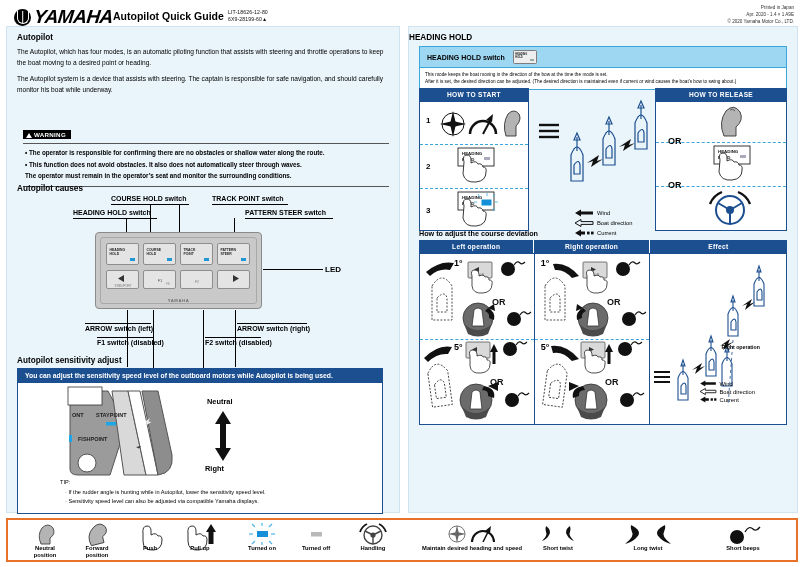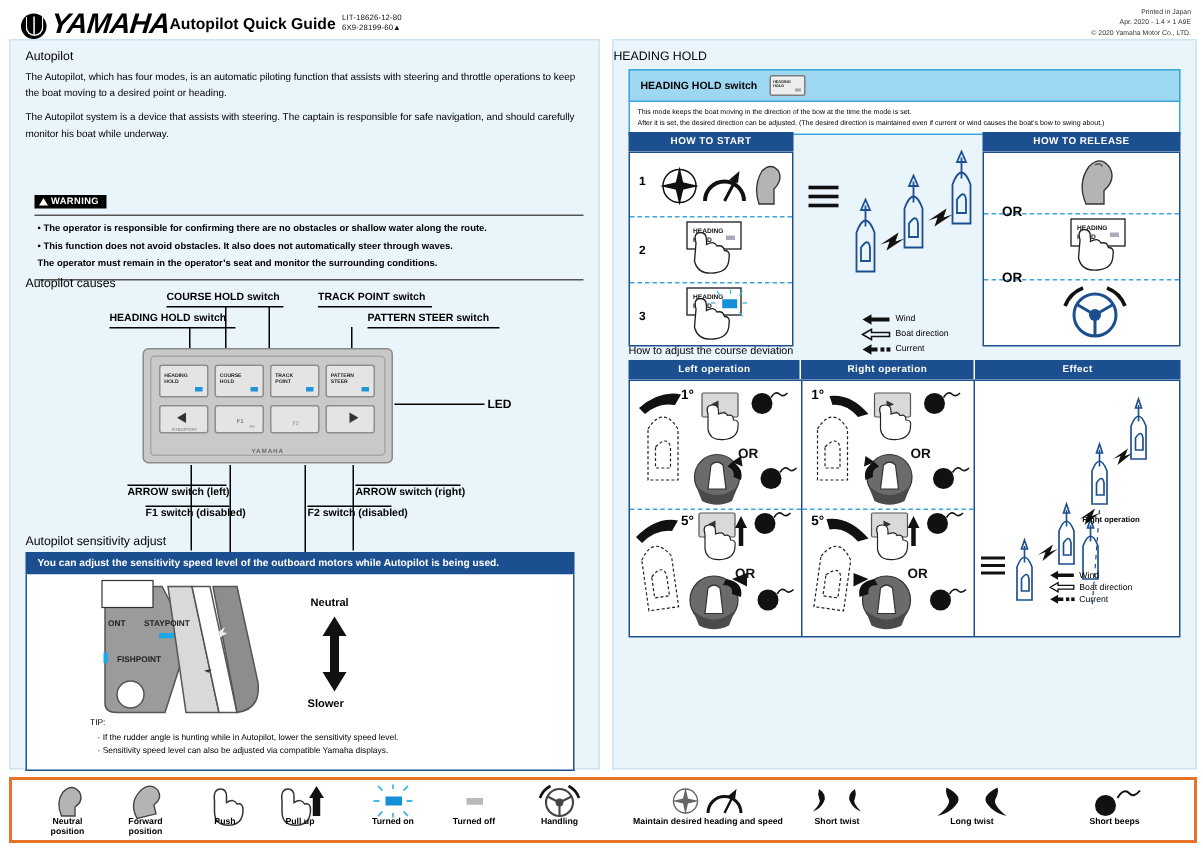--- a/index.html
+++ b/index.html
@@ -28,21 +28,21 @@
               font-family:"Liberation Sans", sans-serif; letter-spacing:0.1px;}
   .print-info { position:absolute; right:8px; top:5px; text-align:right; font-size:4.6px;
                 line-height:1.5; color:#333; }
 
   
   .col-left  { position:absolute; left:6px;   top:26px; width:394px; height:487px;
                background:#eaf4fb; border:1px solid #cfe3f1; }
   .col-right { position:absolute; left:408px; top:26px; width:390px; height:487px;
                background:#eaf4fb; border:1px solid #cfe3f1; }
 
-  .sec-title { font-size:8.2px; font-weight:normal; color:#000; }
+  .sec-title { font-size:8.2px; font-weight:bold; color:#000; }
 
   
   .para { font-size:6.6px; line-height:1.62; color:#000; }
 
   
   .warn-badge { display:inline-block; background:#000; color:#fff; font-size:6.2px; font-weight:bold;
                 padding:1px 5px 1px 3px; letter-spacing:0.3px; }
   .warn-tri { display:inline-block; width:0;height:0; border-left:3.2px solid transparent;
               border-right:3.2px solid transparent; border-bottom:5.6px solid #fff;
               position:relative; top:0.5px; margin-right:2px;}
@@ -246,21 +246,21 @@
           <text x="34" y="32" font-size="5.5" font-weight="bold" fill="#222" font-family="Liberation Sans">STAYPOINT</text>
           <rect x="44" y="37" width="10" height="3.5" fill="#1ca8e8"></rect>
           <text x="16" y="56" font-size="5.5" font-weight="bold" fill="#222" font-family="Liberation Sans">FISHPOINT</text>
           <rect x="7" y="50" width="3" height="7" fill="#1ca8e8"></rect>
           <circle cx="25" cy="78" r="9" fill="#fff" stroke="#555" stroke-width="1"></circle>
           <path d="M84,36 l4,-3 l-1.5,3.5 l3,0.5 l-5,3 z" fill="#eee"></path>
           <path d="M74,62 l5,-1 l-2,2.5 z" fill="#333"></path>
         </svg>
 
         <div class="fs-lbl" style="position:absolute;left:189px;top:14px;">Neutral</div>
-        <div class="fs-lbl" style="position:absolute;left:187px;top:81px;">Slower</div>
+        <div class="fs-lbl" style="position:absolute;left:187px;top:81px;">Right</div>
         <svg width="18" height="50" viewBox="0 0 18 50" style="position:absolute;left:196px;top:28px;">
           <polygon points="9,0 17,13 12,13 12,37 17,37 9,50 1,37 6,37 6,13 1,13" fill="#111"></polygon>
         </svg>
 
 
         <div class="tip" style="position:absolute;left:42px;top:95px;width:310px;">
           <div>TIP:</div>
           <div style="padding-left:5px;">· If the rudder angle is hunting while in Autopilot, lower the sensitivity speed level.</div>
           <div style="padding-left:5px;">· Sensitivity speed level can also be adjusted via compatible Yamaha displays.</div>
         </div>

